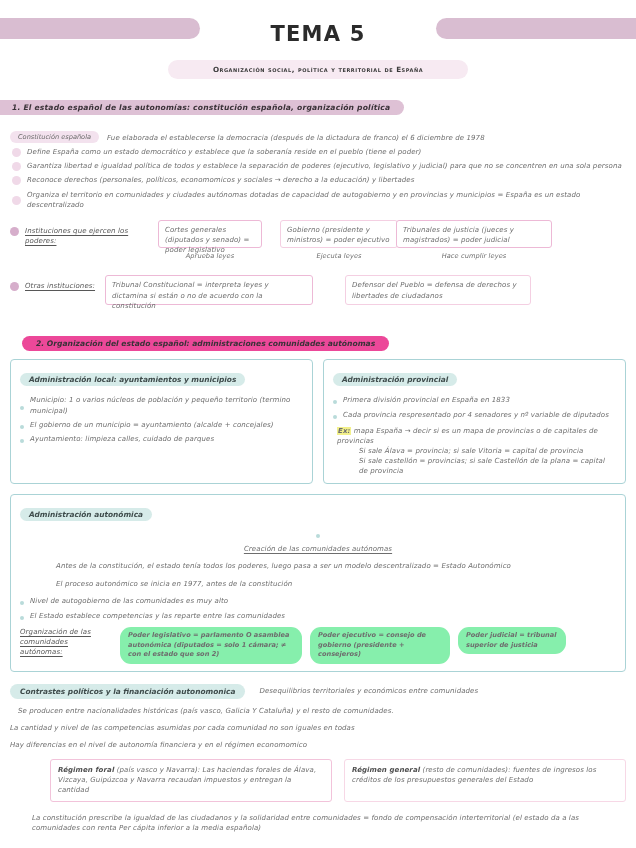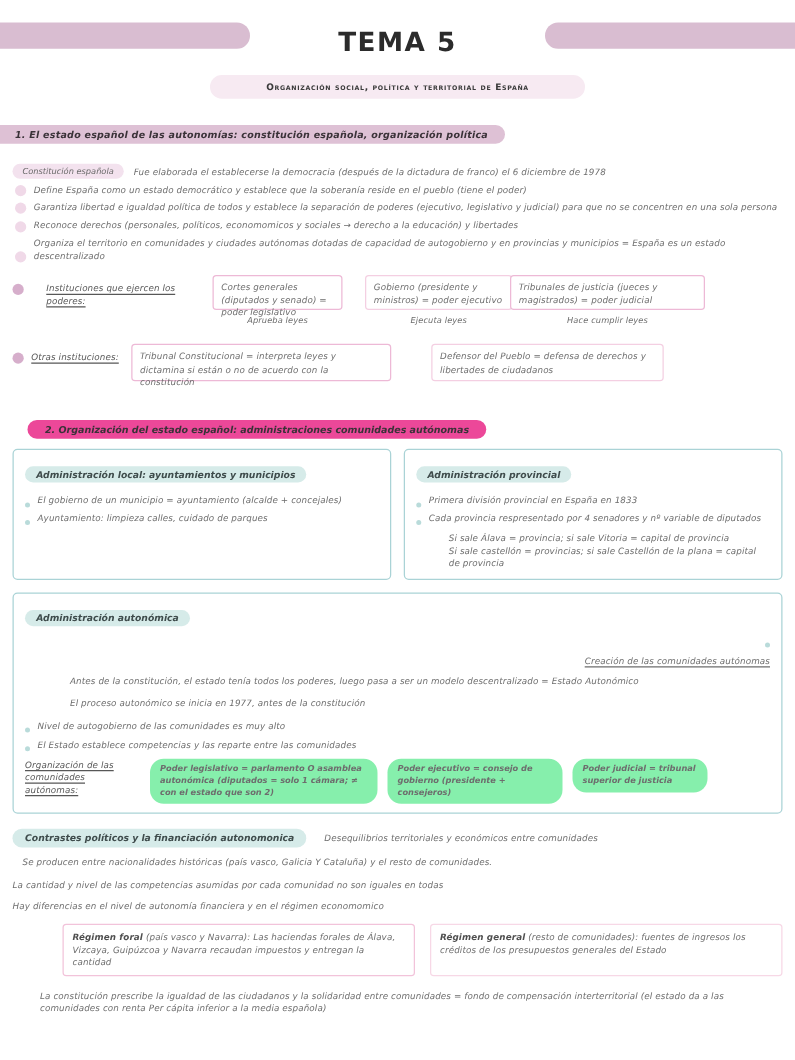--- a/index.html
+++ b/index.html
@@ -57,32 +57,32 @@
   .hw-dark{ color:#575757; }
 
   
   .s1{ padding:8px 8px 0 10px; }
   .s1-row1{ display:flex; align-items:flex-start; gap:8px; margin-top:8px; }
   .pill-pink{
     background:#f3e2ee; border-radius:9px; padding:2px 8px; flex:0 0 auto;
     font-size:6.6px; font-style:italic; color:#6a6a6a;
   }
   .s1-row1 .lead{ margin-top:2px; }
-  .bullet-line{ display:flex; align-items:flex-end; gap:6px; margin:4px 0 0 2px; }
+  .bullet-line{ display:flex; align-items:center; gap:6px; margin:4px 0 0 2px; }
   .dot-pink{
     flex:0 0 auto; width:9px; height:9px; border-radius:50%;
     background:#f0d9e8; margin-top:1px;
   }
   .dot-pink.solid{ background:#d6aecb; }
   .bullet-line .txt{ flex:1; }
 
   
   .powers{ display:flex; gap:7px; margin:10px 0 0 0; align-items:flex-start; }
   .powers-label{
-    flex:0 0 auto; display:flex; align-items:flex-start; gap:18px; padding-top:6px;
+    flex:0 0 auto; display:flex; align-items:flex-start; gap:6px; padding-top:6px;
   }
   .u-line{ text-decoration:underline; text-underline-offset:2px; }
   .box-pink{
     border:1px solid #edb9d6; border-radius:3px; background:#fff; padding:4px 6px;
   }
   .box-pink-soft{ border:1px solid #f4cfe2; }
   .power-col{ display:flex; flex-direction:column; align-items:center; }
   .power-cap{ margin-top:4px; font-size:6.6px; }
 
   .others{ display:flex; gap:10px; margin-top:14px; align-items:flex-start; }
@@ -202,40 +202,48 @@
     <div class="sec2-banner">2. Organización del estado español: administraciones comunidades autónomas</div>
   </div>
 
   <div class="two-col">
 
     <div class="teal-box">
       <div class="teal-pill">Administración local: ayuntamientos y municipios</div>
       <div style="height:5px;"></div>
       <div class="bullet-line" style="margin-left:0;">
         <div class="dot-teal"></div>
+        <div class="hw txt">Municipio: 1 o varios núcleos de población y pequeño territorio (termino municipal)</div>
+      </div>
+      <div class="bullet-line" style="margin-left:0;">
+        <div class="dot-teal"></div>
         <div class="hw txt">El gobierno de un municipio = ayuntamiento (alcalde + concejales)</div>
       </div>
       <div class="bullet-line" style="margin-left:0;">
         <div class="dot-teal"></div>
         <div class="hw txt">Ayuntamiento: limpieza calles, cuidado de parques</div>
       </div>
     </div>
 
     <div class="teal-box">
       <div class="teal-pill">Administración provincial</div>
       <div style="height:5px;"></div>
       <div class="bullet-line" style="margin-left:0;">
         <div class="dot-teal"></div>
         <div class="hw txt">Primera división provincial en España en 1833</div>
       </div>
       <div class="bullet-line" style="margin-left:0;">
         <div class="dot-teal"></div>
         <div class="hw txt">Cada provincia respresentado por 4 senadores y nº variable de diputados</div>
       </div>
       <div style="height:6px;"></div>
+      <div class="hw" style="margin-left:4px;">
+        <span class="hl-yellow">Ex:</span>
+        <span>mapa España → decir si es un mapa de provincias o de capitales de provincias</span>
+      </div>
       <div class="hw indent1">Si sale Álava = provincia; si sale Vitoria = capital de provincia</div>
       <div class="hw indent1">Si sale castellón = provincias; si sale Castellón de la plana = capital de provincia</div>
     </div>
   </div>
 
   <div class="teal-box auto-box">
     <div class="teal-pill">Administración autonómica</div>
     <div style="height:5px;"></div>
     <div class="bullet-line" style="margin-left:0;flex-direction:column;">
       <div class="dot-teal"></div>

